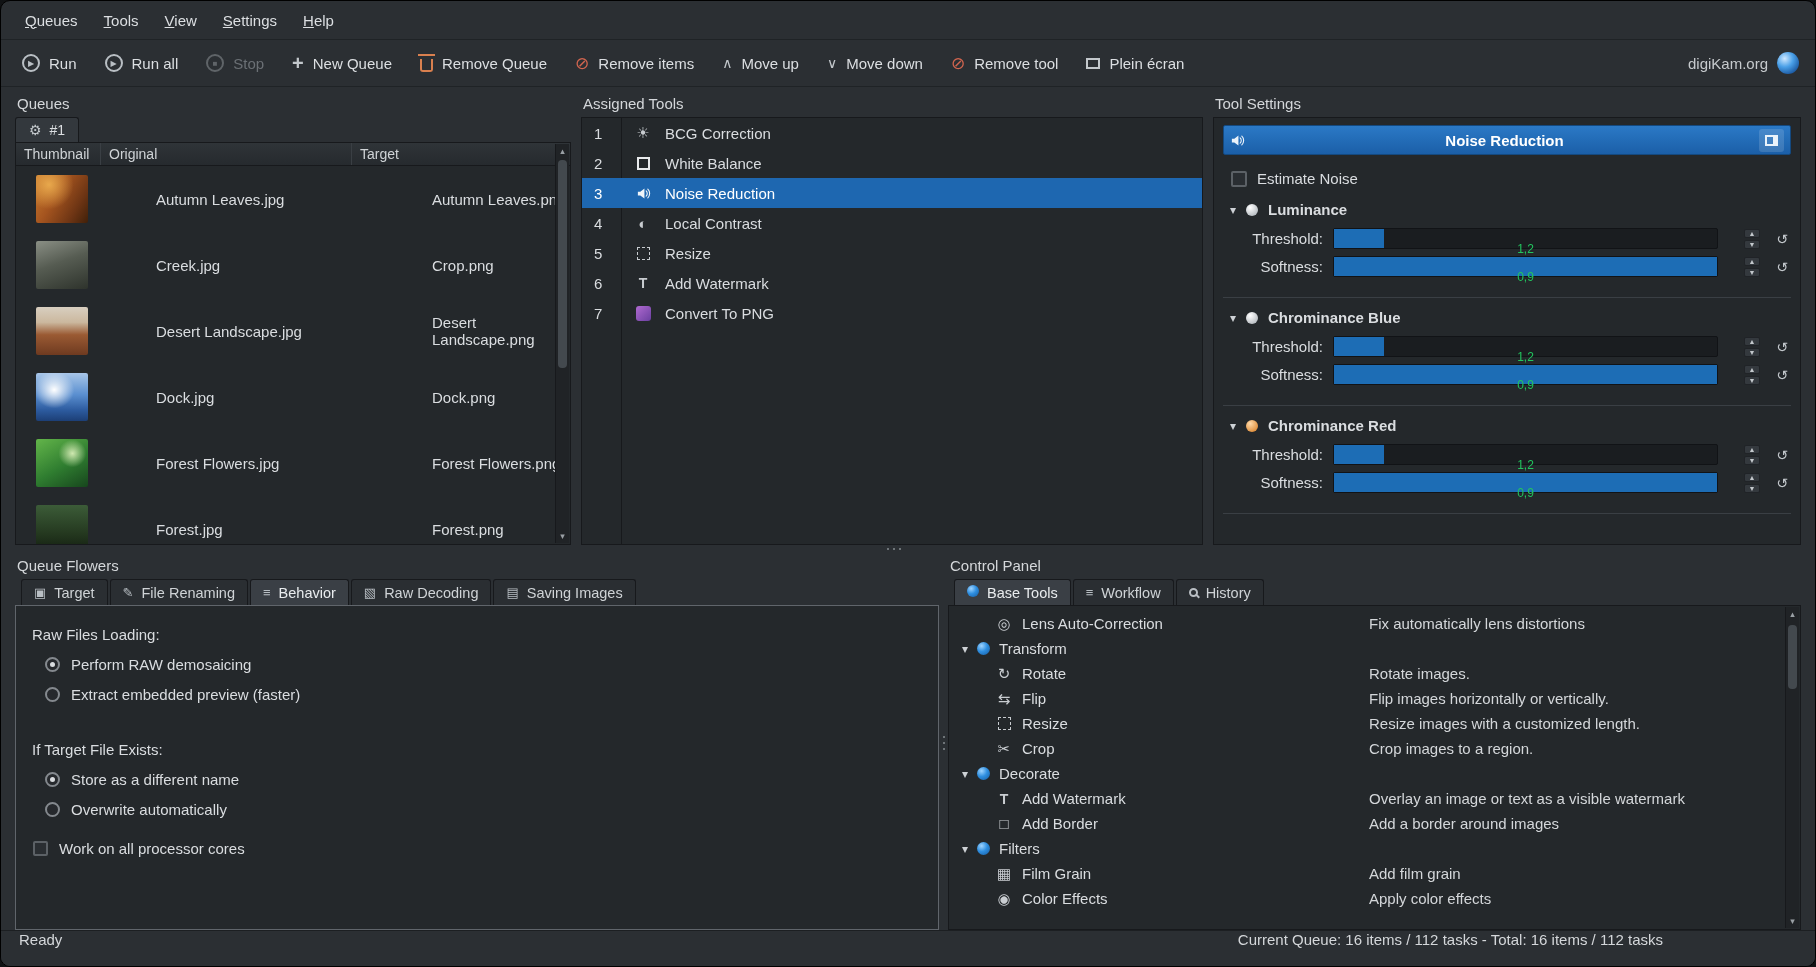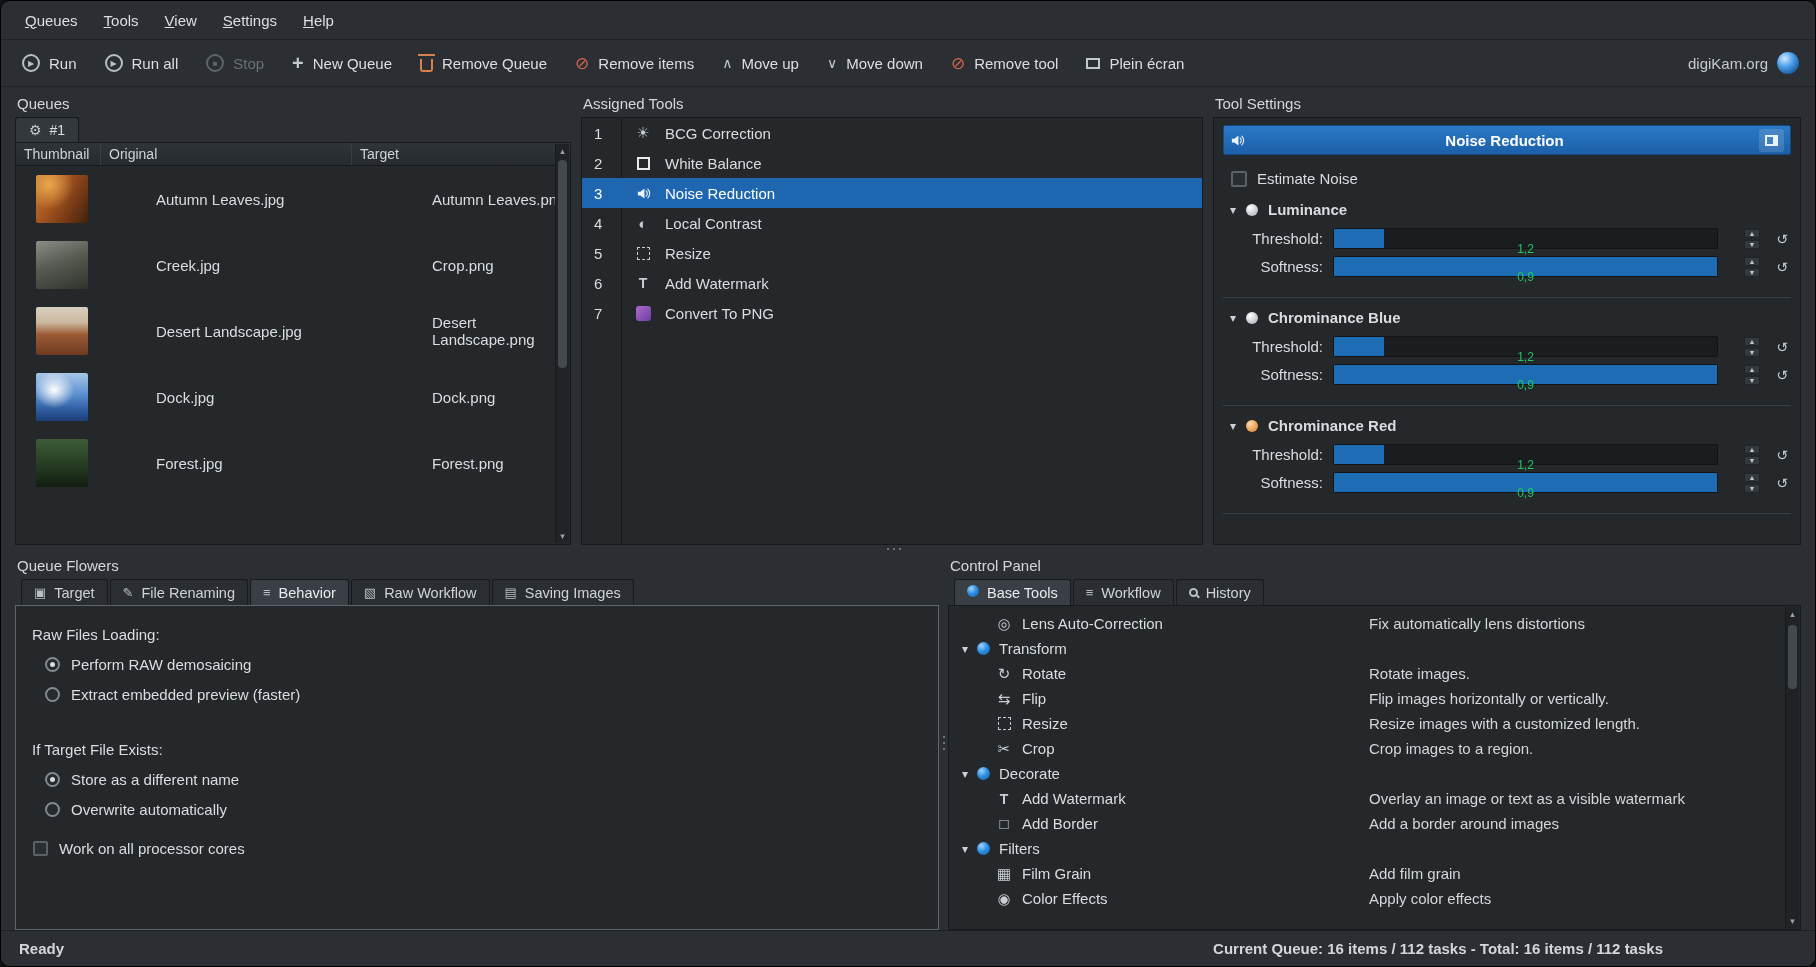--- a/index.html
+++ b/index.html
@@ -150,22 +150,22 @@
   .trow.group { padding-left:13px; }
   .desc { position:absolute; left:420px; color:#d4d7da; }
   .ticon { width:18px; text-align:center; color:#c9cdd1; display:flex; justify-content:center; }
   .sphere { width:13px; height:13px; border-radius:50%;
             background:radial-gradient(circle at 35% 30%,#9fd4ff 0%,#2f8fe0 45%,#155a9e 100%); }
   .icon-mag { width:9px; height:9px; border:2px solid #b9bec3; border-radius:50%; position:relative; }
   .icon-mag::after { content:""; position:absolute; width:5px; height:2px; background:#b9bec3;
                      transform:rotate(45deg); right:-4px; bottom:-2px; }
 
   
-  .statusbar { height:36px; background:#2b2f33; border-top:1px solid #1c1f22; display:flex; align-items:center;
-               padding:0 18px; flex:0 0 auto; color:#d4d7da;font-weight:bold; }
+  .statusbar { height:36px; background:#2b2f33; border-top:1px solid #1c1f22; display:flex; align-items:flex-start;
+               padding:0 18px; flex:0 0 auto; color:#d4d7da; }
   .status-right { margin-left:auto; margin-right:134px; }
 </style>
 </head>
 <body>
 
 <div class="window">
 
   <div class="menubar">
     <span class="menu-item">Queues</span>
     <span class="menu-item">Tools</span>
@@ -260,20 +260,27 @@
               </div>
             <div class="qc2">Desert Landscape.jpg</div>
             <div class="qc3">Desert Landscape.png</div>
           </div>
           <div class="qrow">
             <div class="qc1">
                 <div class="qthumb t3"></div>
               </div>
             <div class="qc2">Dock.jpg</div>
             <div class="qc3">Dock.png</div>
+          </div>
+          <div class="qrow">
+            <div class="qc1">
+                <div class="qthumb t4"></div>
+              </div>
+            <div class="qc2">Forest Flowers.jpg</div>
+            <div class="qc3">Forest Flowers.png</div>
           </div>
           <div class="qrow">
             <div class="qc1">
                 <div class="qthumb t5"></div>
               </div>
             <div class="qc2">Forest.jpg</div>
             <div class="qc3">Forest.png</div>
           </div>
           <div class="vscroll">
             <div class="varrow">▴</div>
@@ -471,21 +478,21 @@
           <div class="tab">
             <span class="tab-ic">✎</span>
             <span>File Renaming</span>
           </div>
           <div class="tab active">
             <span class="tab-ic">≡</span>
             <span>Behavior</span>
           </div>
           <div class="tab">
             <span class="tab-ic">▧</span>
-            <span>Raw Workflow</span>
+            <span>Raw Decoding</span>
           </div>
           <div class="tab">
             <span class="tab-ic">▤</span>
             <span>Saving Images</span>
           </div>
         </div>
         <div class="box qs-box">
           <div class="qs-label">Raw Files Loading:</div>
           <div class="opt">
             <span class="radio sel"></span>

